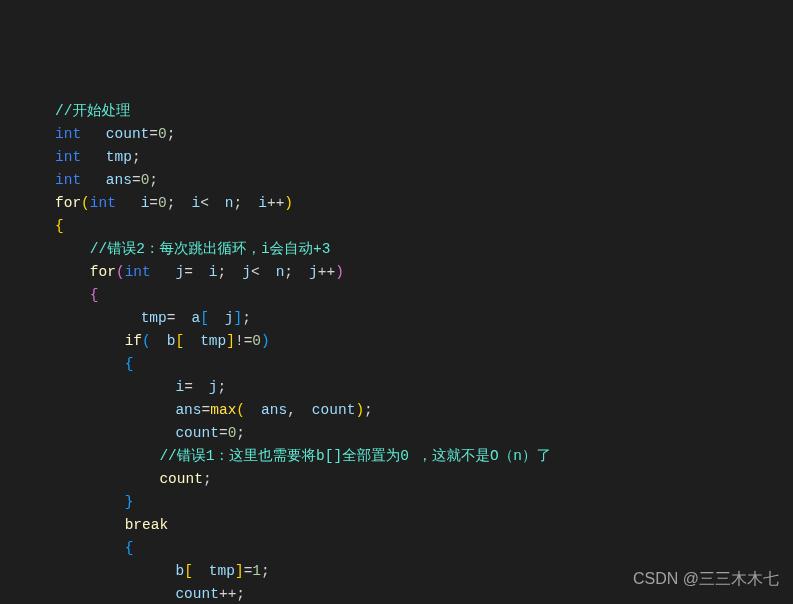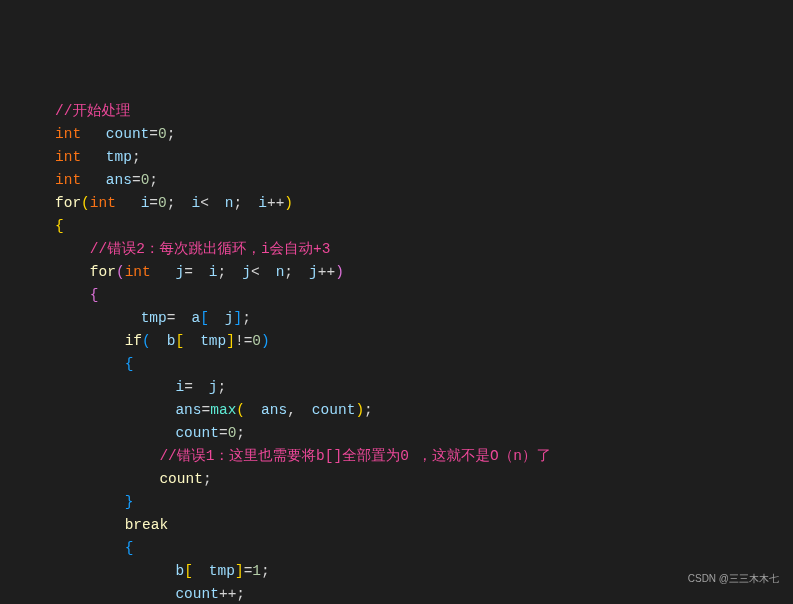--- a/index.html
+++ b/index.html
@@ -13,38 +13,38 @@
       font-size: 14.5px;
       line-height: 23px;
       color: #d4d4d4;
       padding: 8px 0 8px 55px;
       width: 793px;
       height: 604px;
       overflow: hidden;
       position: relative;
       white-space: pre;
     }
-    .comment { color: #ec4899; margin-top: 12px; }
+    .comment { color: #5eead4; margin-top: 12px; }
     .keyword { color: #fef9c3; }
-    .type { color: #f97316; }
+    .type { color: #3b82f6; }
     .variable { color: #9cdcfe; margin-left: 16px; }
     .number { color: #b5cea8; }
-    .function { color: #5eead4; }
+    .function { color: #fde047; }
     .punct { color: #d4d4d4; }
     .operator { color: #d4d4d4; }
     .bracket { color: #da70d6; }
     .bracket2 { color: #179fff; }
     .bracket3 { color: #ffd700; }
     .watermark {
       position: absolute;
       bottom: 14px;
       right: 14px;
       color: #b8b8b8;
       font-family: Arial, sans-serif;
-      font-size: 10px;
+      font-size: 16px;
       opacity: 0.85;
     }
   </style>
 </head>
 <body>
 
 
 
 <div><span class="comment">//开始处理</span>
 <span class="type">int</span> <span class="variable">count</span><span class="operator">=</span><span class="number">0</span><span class="punct">;</span>

